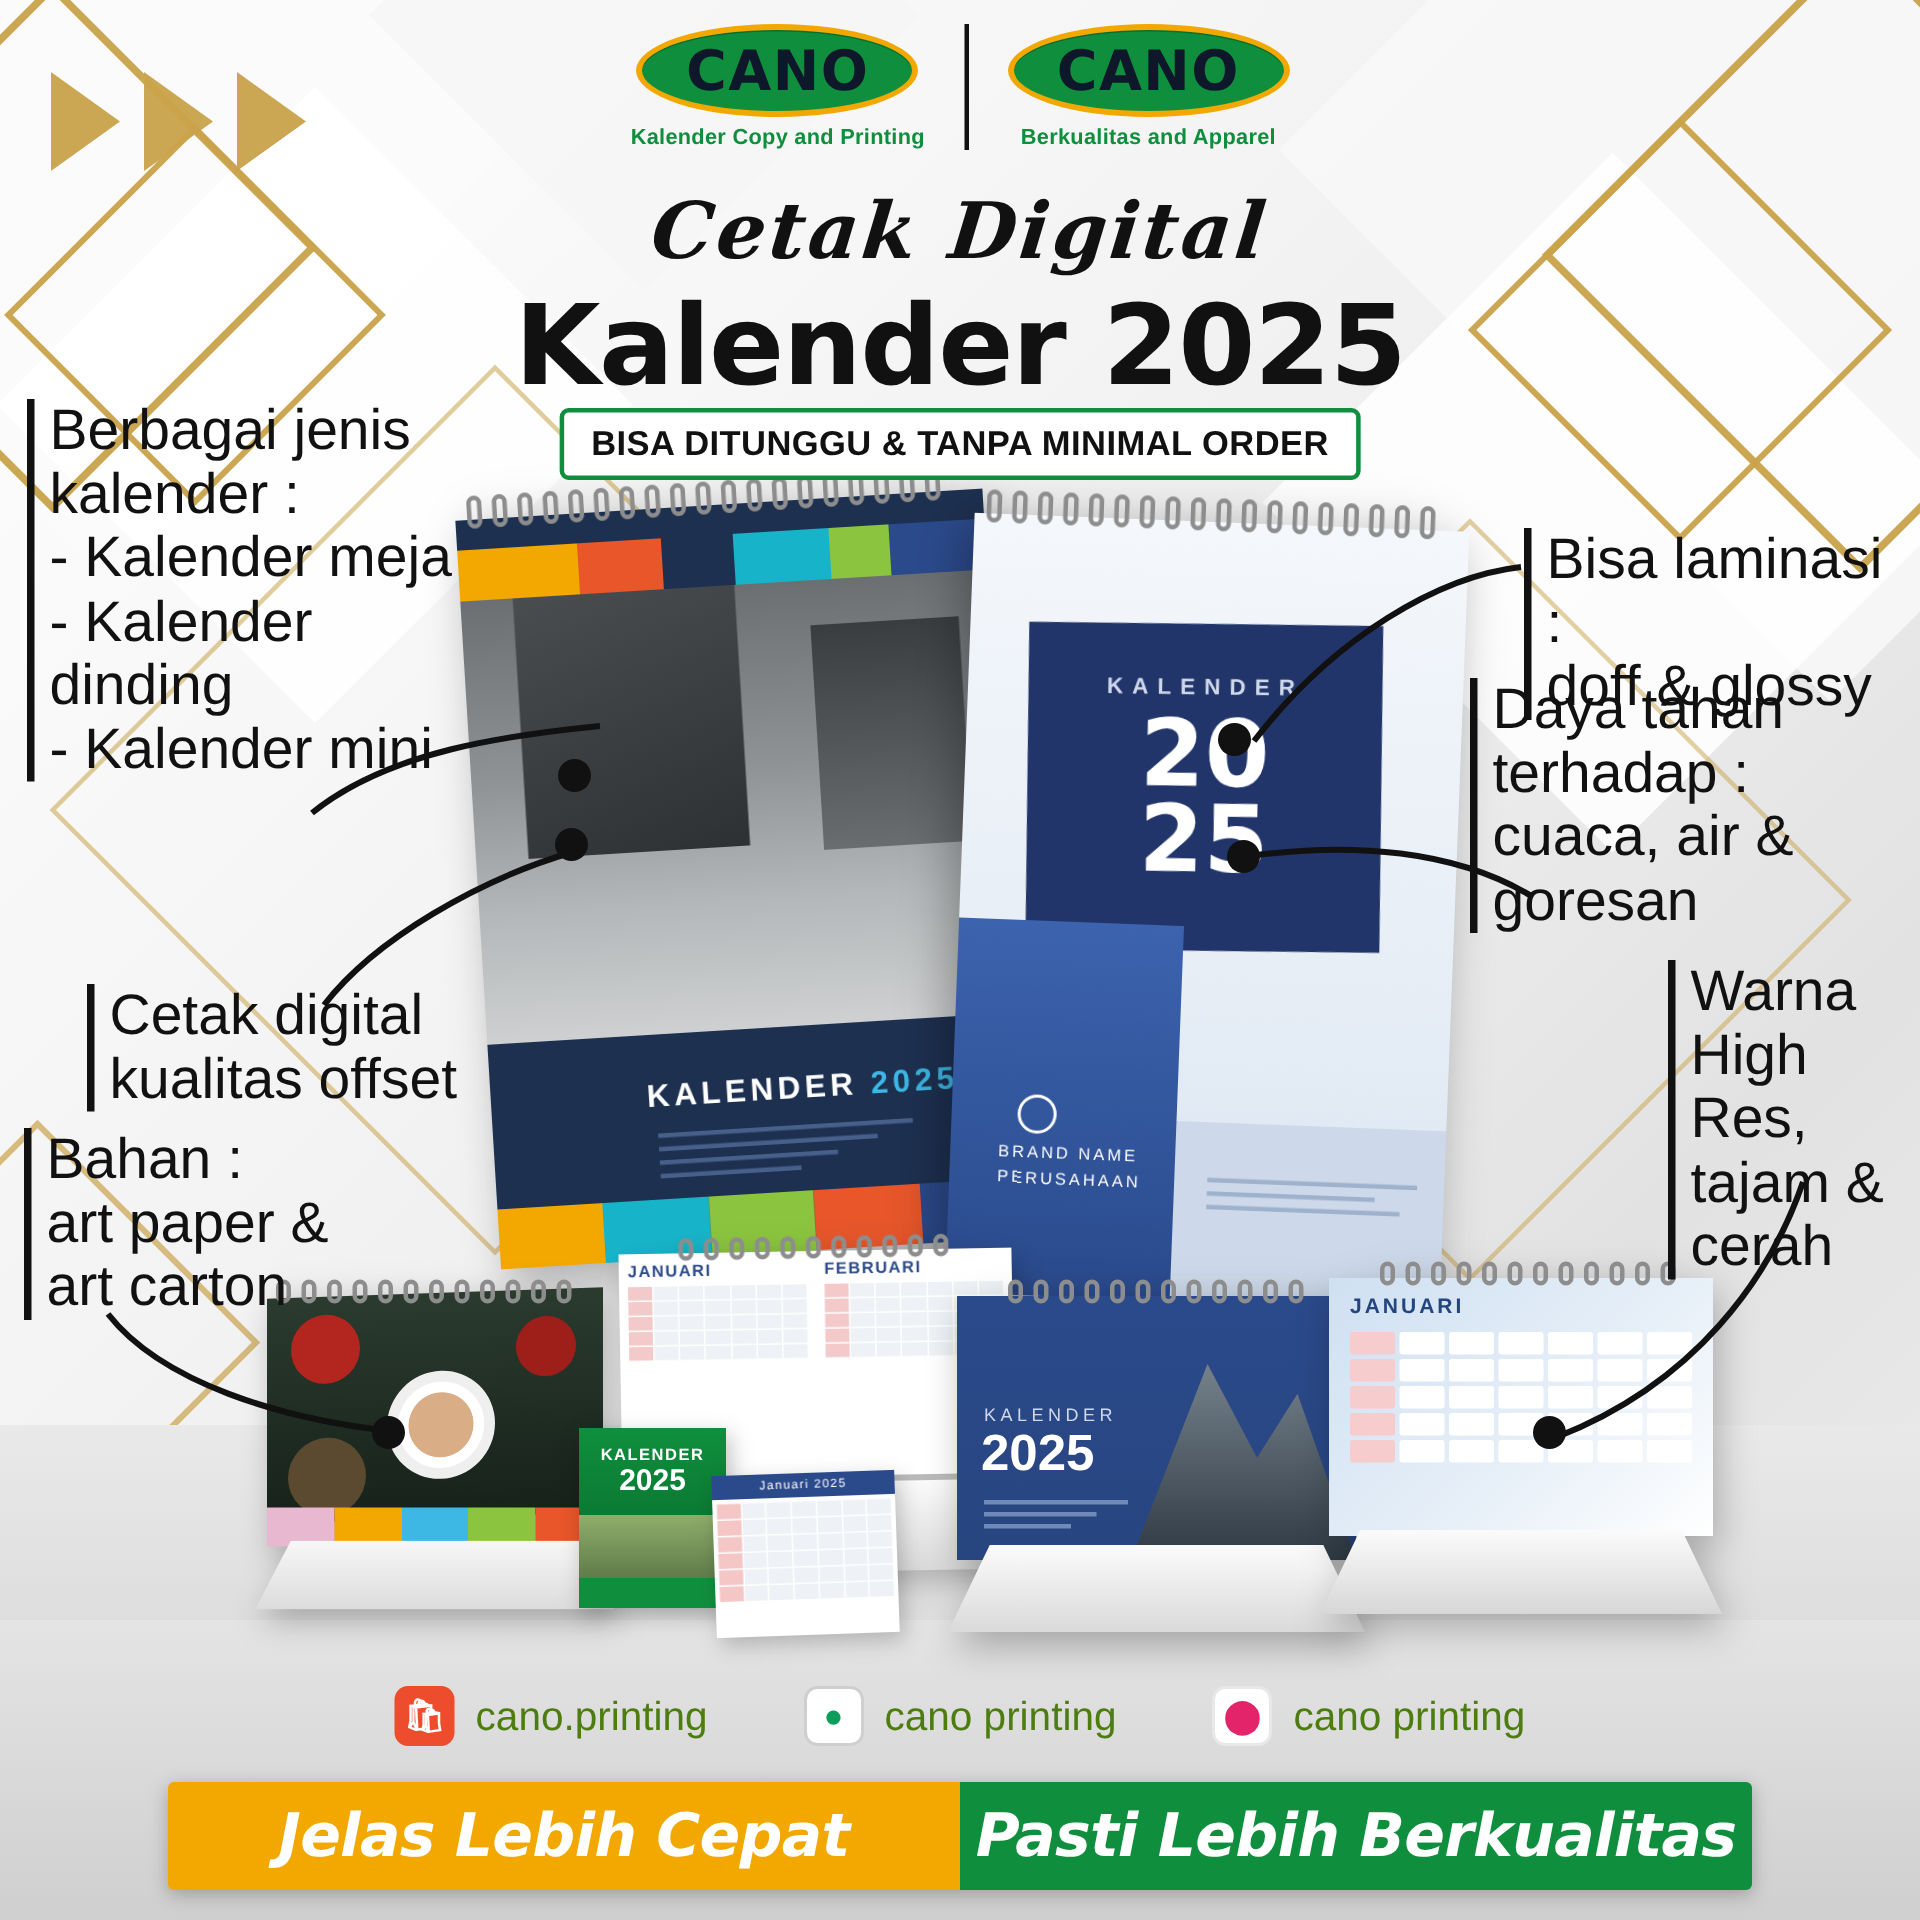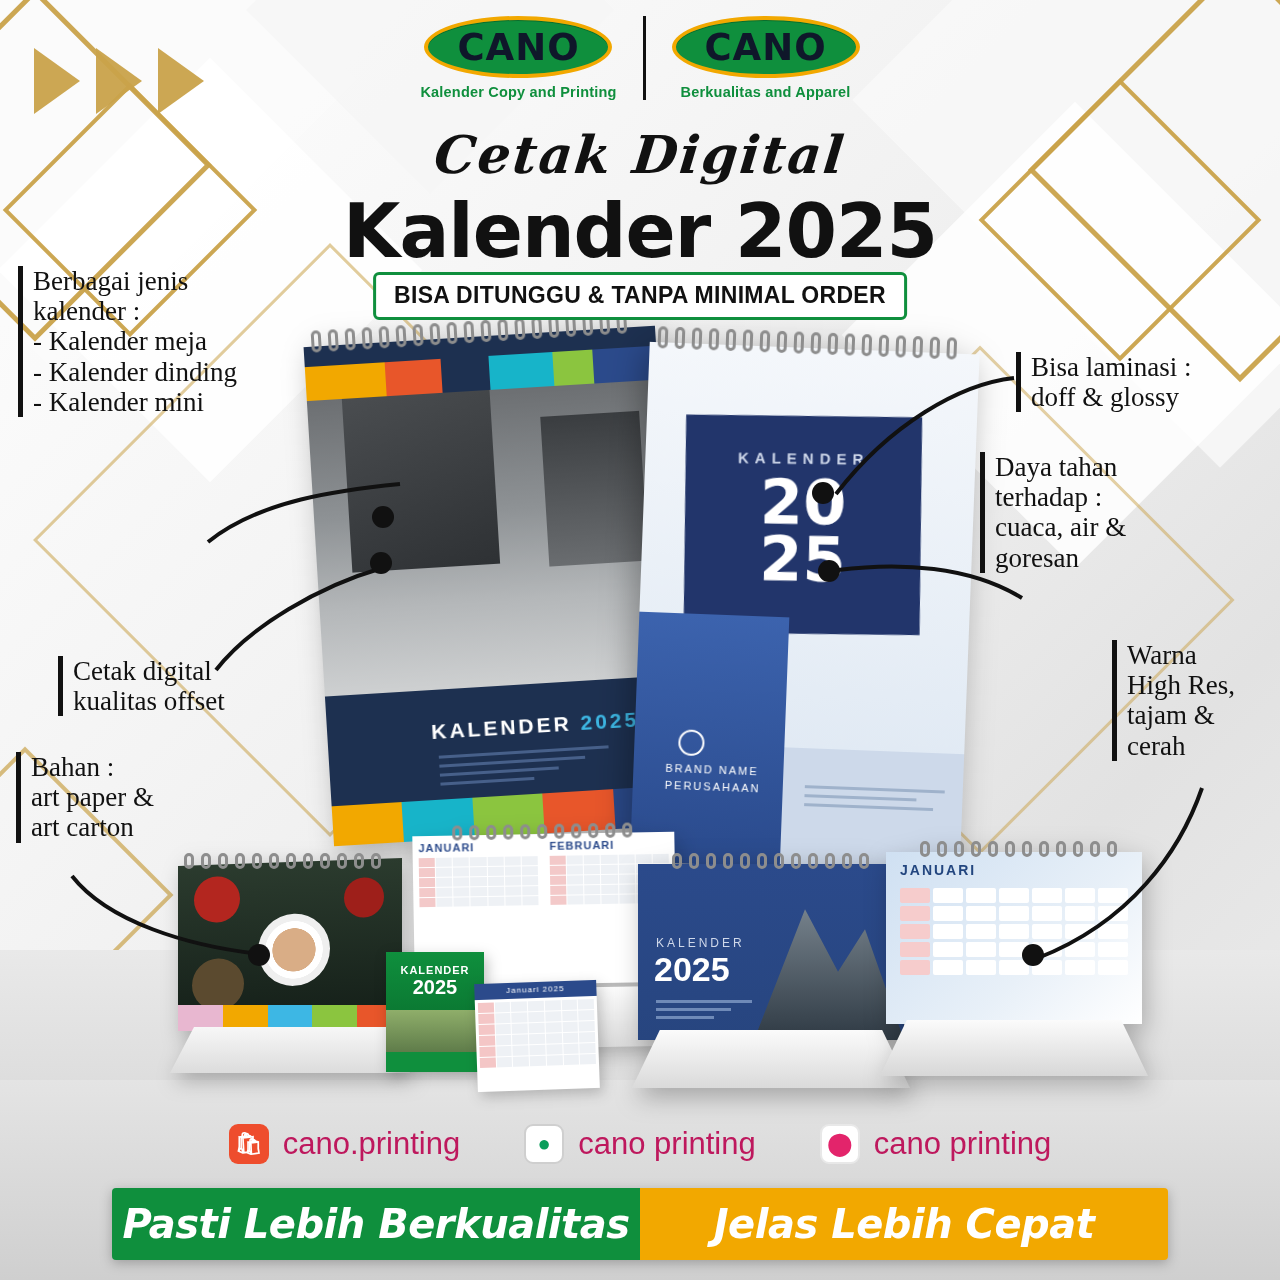--- a/index.html
+++ b/index.html
@@ -328,22 +328,22 @@
   .desk4 .grid i.red { background:#f6cccc; }
   .desk4 .stand {
     position:absolute; bottom: 0; left: 0; width: 268px; height: 56px;
     background: linear-gradient(180deg,#fbfbfb,#d7d7d7);
     clip-path: polygon(10% 0,90% 0,100% 100%,0 100%);
   }
 
   
   .callout { position: absolute; z-index: 25; }
   .callout .txt {
-    font-size: 27px; line-height: 1.12; color: #111; font-weight: 400;
-    font-family: Liberation Serif, serif;
+    font-size: 38px; line-height: 1.12; color: #111; font-weight: 400;
+    font-family: Liberation Sans, sans-serif;
     white-space: pre-line;
   }
   .callout.bar .txt { border-left: 5px solid #111; padding-left: 10px; }
 
   .dot {
     position: absolute; width: 22px; height: 22px; border-radius: 50%;
     background: #111; z-index: 26;
   }
   .leader { position:absolute; z-index: 24; }
   .leader svg { display:block; overflow: visible; }
@@ -363,21 +363,21 @@
   }
   .social { display: flex; align-items: center; gap: 14px; }
   .social .ic {
     width: 40px; height: 40px; border-radius: 9px;
     display: flex; align-items: center; justify-content: center;
     color: #fff; font-size: 22px; font-weight: bold;
   }
   .ic.shopee { background: #ee4d2d; }
   .ic.tokped { background: #ffffff; border: 2px solid #cfcfcf; color:#0a9e5a;}
   .ic.blibli { background: #ffffff; border: 2px solid #e8e8e8; color:#e3246b; }
-  .social .nm { font-size: 31px; color: #be185d; }
+  .social .nm { font-size: 27px; color: #4d7c0f; }
 
   
   .banner {
     position: absolute; left: 112px; right: 112px; bottom: 20px; height: 72px;
     display: flex; z-index: 30;
     border-radius: 4px; overflow: hidden;
     filter: drop-shadow(0 3px 6px rgba(0,0,0,.25));
   }
   .banner .half {
     flex: 1; display: flex; align-items: center; justify-content: center;
@@ -894,17 +894,17 @@
     </div>
     <div class="social">
       <div class="ic blibli">
         <span>⬤</span>
       </div>
       <div class="nm">cano printing</div>
     </div>
   </div>
 
   <div class="banner">
+    <div class="half yellow">Jelas Lebih Cepat</div>
     <div class="half green">Pasti Lebih Berkualitas</div>
-    <div class="half yellow">Jelas Lebih Cepat</div>
   </div>
 
 </div>
 
 </body></html>

